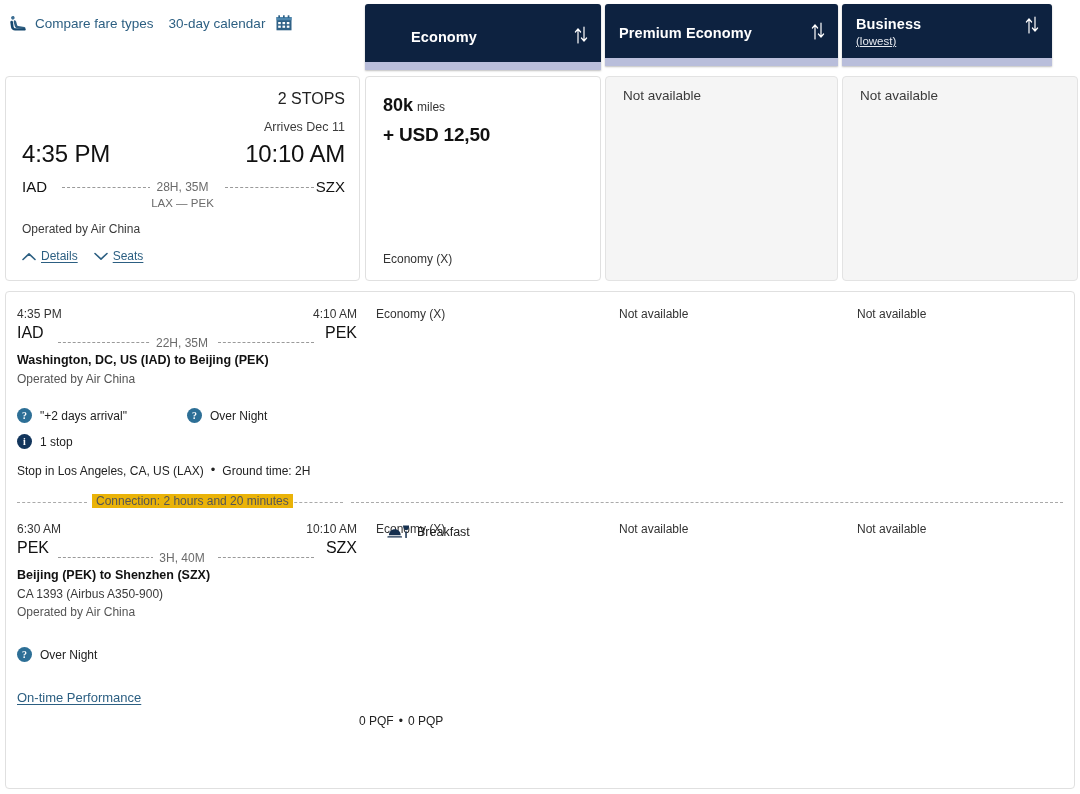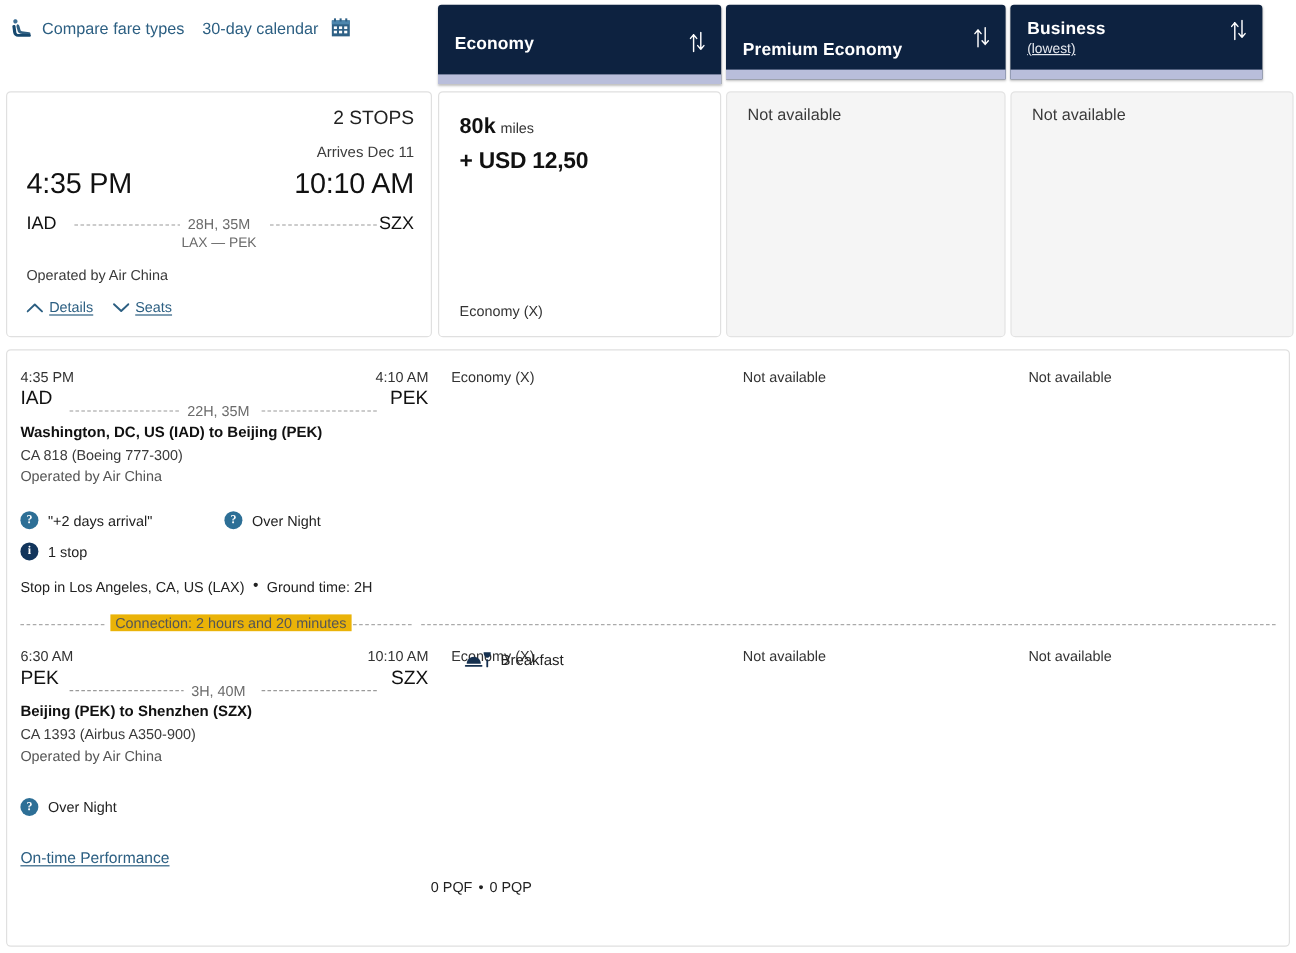--- a/index.html
+++ b/index.html
@@ -44,23 +44,23 @@
     font-size:11.5px;line-height:15px;margin-top:2px;color:#e7eaf0;
   }
   .fare-head .fh-sub u{cursor:pointer;}
   .fh-accent{
     position:absolute;left:0;right:0;bottom:0;height:8px;
     background:#b9bedb;
   }
   .sort-icon{position:absolute;right:13px;width:14px;height:18px;}
 
   #head-eco{left:365px;top:4px;width:236px;height:66px;}
-  #head-eco .fh-title{margin-top:13px;}
+  #head-eco .fh-title{margin-top:13px;margin-left:32px;}
   #head-pe{left:605px;top:4px;width:233px;height:62px;}
-  #head-pe .fh-title{margin-top:18px;}
+  #head-pe .fh-title{margin-top:9px;}
   #head-biz{left:842px;top:4px;width:210px;height:62px;}
 
   #head-eco .sort-icon{top:22px;}
   #head-pe .sort-icon{top:18px;}
   #head-biz .sort-icon{top:12px;}
 
   
   .card{
     position:absolute;box-sizing:border-box;
     background:#ffffff;border:1px solid #e0e0e0;border-radius:4px;
@@ -283,21 +283,20 @@
         <div class="sline a"></div>
         <div class="sline b"></div>
         <div class="sd"><span class="t">22H, 35M</span></div>
         <div class="col-fare cf1">Economy (X)</div>
         <div class="col-fare cf2">Not available</div>
         <div class="col-fare cf3">Not available</div>
       </div>
 
       <div class="seg-body">
         <div class="route">Washington, DC, US (IAD) to Beijing (PEK)</div>
-        <div class="fl">CA 818 (Boeing 777-300)</div>
         <div class="fl dim">Operated by Air China</div>
 
         <div class="badges">
           <div class="badge" style="left:0;top:0;">
             <span class="b-ico b-q">?</span>
             <span>"+2 days arrival"</span>
           </div>
           <div class="badge" style="left:170px;top:0;">
             <span class="b-ico b-q">?</span>
             <span>Over Night</span>

